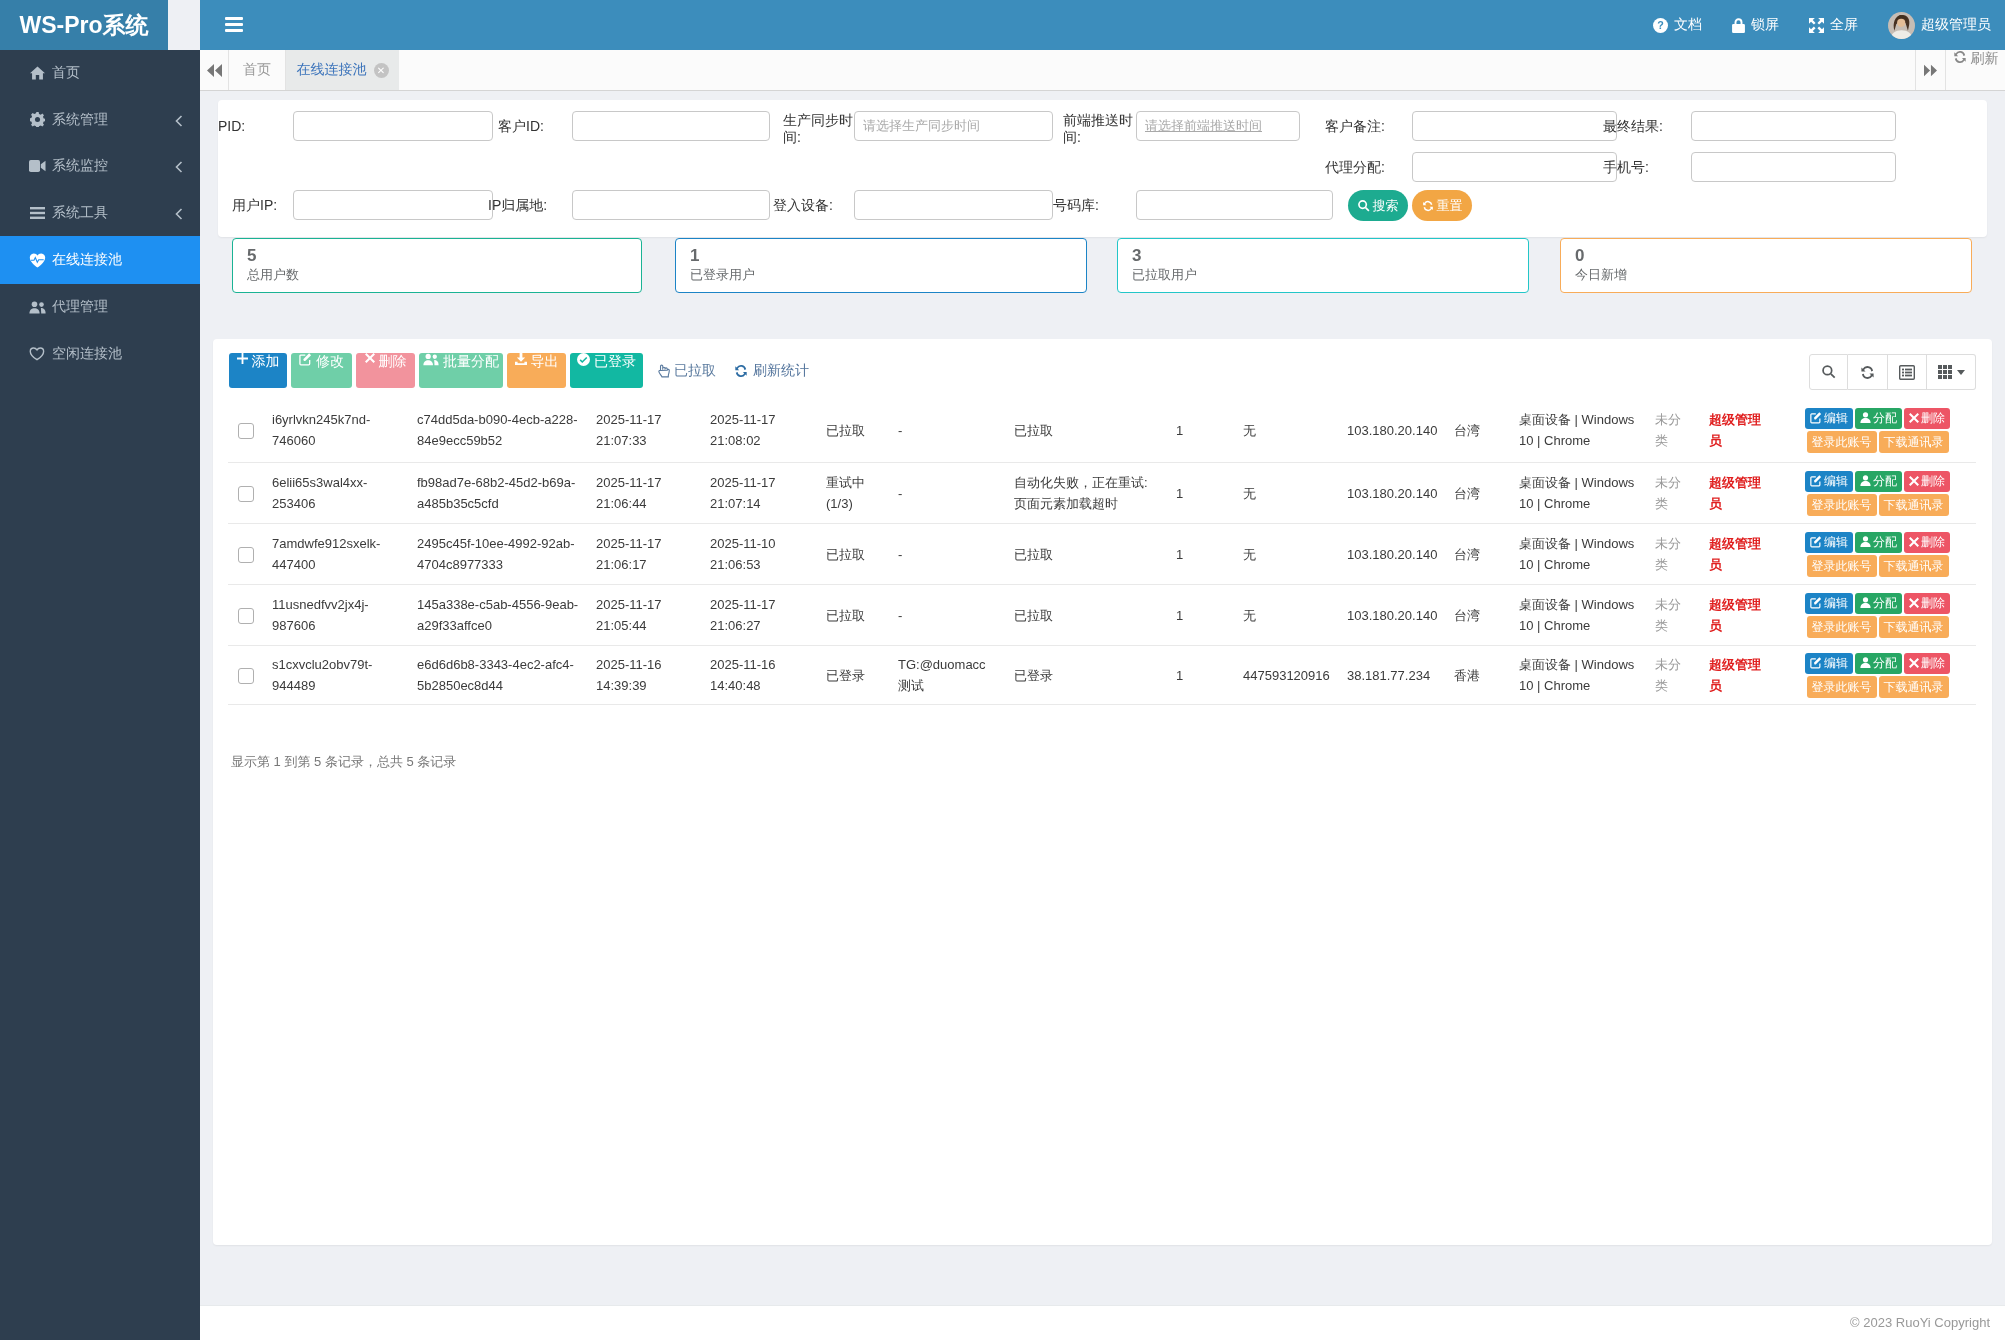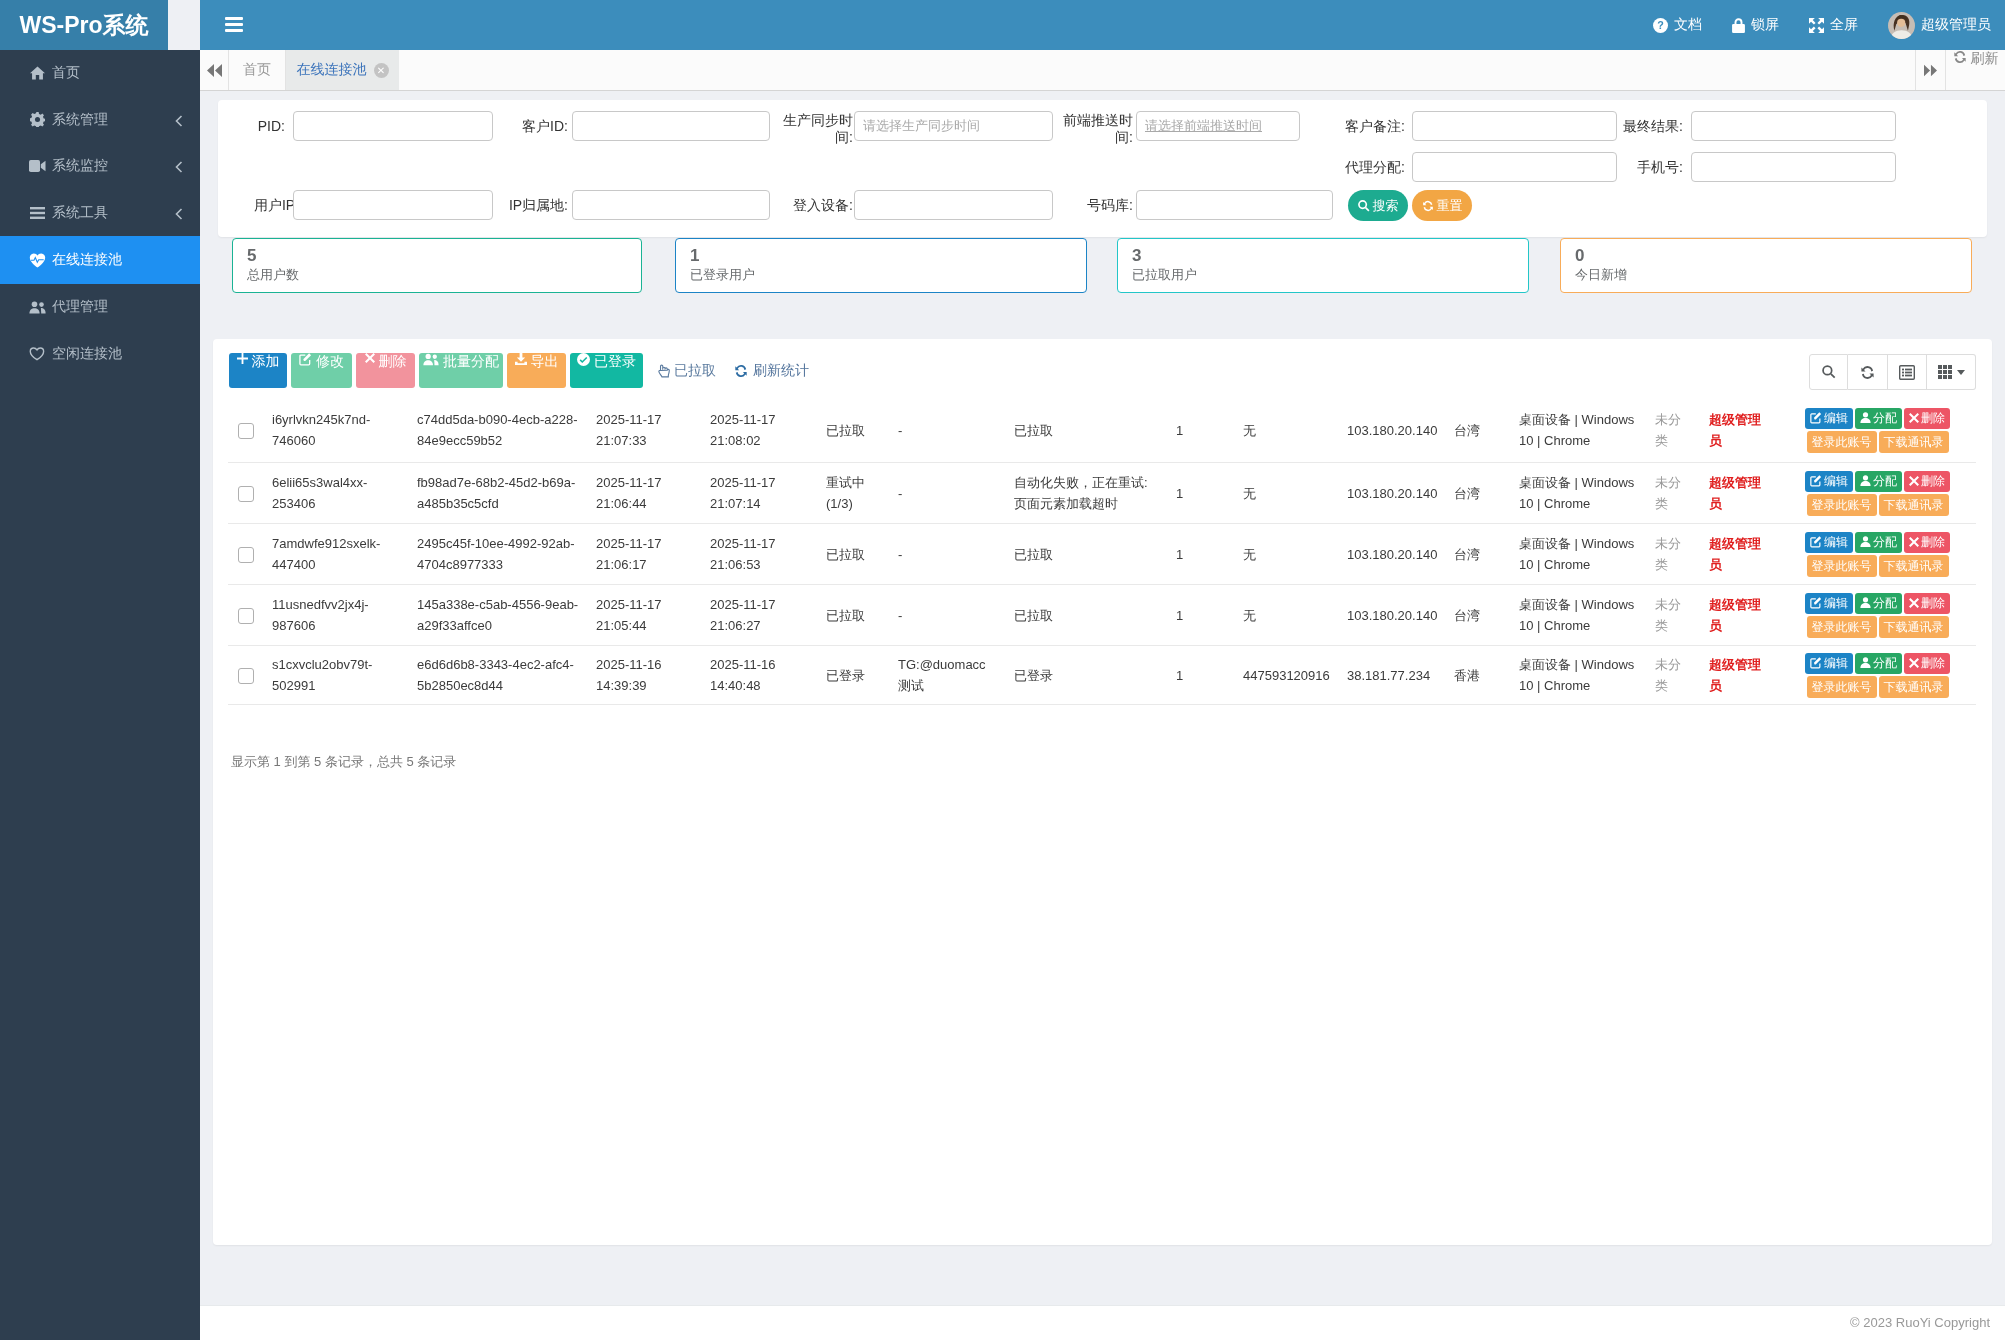--- a/index.html
+++ b/index.html
@@ -32,21 +32,21 @@
 #tabbar { position:absolute; left:200px; top:50px; width:1805px; height:41px; background:#fbfbfb; border-bottom:1px solid #d4d4d4; }
 #tab-left { position:absolute; left:0; top:0; width:29px; height:40px; border-right:1px solid #e3e3e3; display:flex; align-items:center; justify-content:center; color:#777; }
 .tab { position:absolute; top:0; height:40px; display:flex; align-items:center; justify-content:center; font-size:14px; }
 #tab1 { left:29px; width:57px; color:#999; border-right:1px solid #e3e3e3; }
 #tab2 { left:86px; width:113px; color:#3c74bb; background:#e8eaea; }
 #tab2 .cls { width:15px; height:15px; border-radius:50%; background:#c3c3c3; color:#fff; font-size:10px; line-height:15px; text-align:center; margin-left:7px; font-family:"Liberation Sans",sans-serif; }
 #tab-r1 { position:absolute; right:60px; top:0; width:30px; height:40px; border-left:1px solid #e3e3e3; display:flex; align-items:center; justify-content:center; color:#777; }
 #tab-r2 { position:absolute; right:0; top:0; width:60px; height:40px; border-left:1px solid #e3e3e3; display:flex; justify-content:center; color:#888; font-size:14px; }
 
 #searchpanel { position:absolute; left:218px; top:100px; width:1769px; height:137px; background:#fff; border-radius:4px; box-shadow:0 1px 2px rgba(0,0,0,.06); }
-.flabel { position:absolute; font-size:14px; color:#333; text-align:right; }
+.flabel { position:absolute; font-size:14px; color:#333; text-align:left; }
 .finput { position:absolute; height:30px; border:1px solid #c8c8c8; border-radius:4px; background:#fff; font-size:13px; color:#555; padding:0 8px; line-height:28px; }
 .finput.ph { color:#a9a9a9; }
 .sbtn { position:absolute; height:31px; border-radius:15.5px; color:#fff; font-size:13px; display:flex; align-items:center; justify-content:center; }
 
 .card { position:absolute; top:238px; height:55px; background:#fff; border-radius:4px; border:1px solid; padding:7px 0 0 14px; }
 .card .num { font-size:17px; font-weight:bold; color:#676a6c; line-height:20px; }
 .card .lbl { font-size:13px; color:#676a6c; line-height:18px; }
 
 #tablepanel { position:absolute; left:213px; top:339px; width:1779px; height:906px; background:#fff; border-radius:4px; box-shadow:0 1px 2px rgba(0,0,0,.06); }
 .tbtn { position:absolute; top:353px; height:35px; border-radius:3px; color:#fff; font-size:14px; display:flex; justify-content:center; }
@@ -378,21 +378,21 @@
               <path d="M.4 11c0-3.3 2.3-5 5.1-5s5.1 1.7 5.1 5z"></path>
             </svg>分配</span><span class="mini m-del"><svg style="margin-right:2px;vertical-align:-1px;" width="10" height="10" viewBox="0 0 11 11" fill="#fff">
               <path d="M1.6 0L5.5 3.9 9.4 0 11 1.6 7.1 5.5 11 9.4 9.4 11 5.5 7.1 1.6 11 0 9.4 3.9 5.5 0 1.6z"></path>
             </svg>删除</span><br><span class="mini m-org">登录此账号</span><span class="mini m-org">下载通讯录</span></td>
 </tr>
 <tr class="rm">
   <td style="text-align:center;padding:8px 0;"><span class="ck"></span></td>
   <td>7amdwfe912sxelk-447400</td>
   <td>2495c45f-10ee-4992-92ab-4704c8977333</td>
   <td>2025-11-17 21:06:17</td>
-  <td>2025-11-17 21:06:53</td>
+  <td>2025-11-10 21:06:53</td>
   <td>已拉取</td>
   <td>-</td>
   <td>已拉取</td>
   <td>1</td>
   <td>无</td>
   <td>103.180.20.140</td>
   <td>台湾</td>
   <td>桌面设备 | Windows 10 | Chrome</td>
   <td class="grey">未分类</td>
   <td class="red">超级管理员</td>
@@ -427,21 +427,21 @@
               <path d="M5.3 8.7l-.7-2.1L10.9.3l2.1 2.1-6.3 6.3z" fill="#fff"></path>
             </svg>编辑</span><span class="mini m-asn"><svg style="margin-right:2px;vertical-align:-1px;" width="11" height="11" viewBox="0 0 11 11" fill="#fff">
               <circle cx="5.5" cy="2.8" r="2.6"></circle>
               <path d="M.4 11c0-3.3 2.3-5 5.1-5s5.1 1.7 5.1 5z"></path>
             </svg>分配</span><span class="mini m-del"><svg style="margin-right:2px;vertical-align:-1px;" width="10" height="10" viewBox="0 0 11 11" fill="#fff">
               <path d="M1.6 0L5.5 3.9 9.4 0 11 1.6 7.1 5.5 11 9.4 9.4 11 5.5 7.1 1.6 11 0 9.4 3.9 5.5 0 1.6z"></path>
             </svg>删除</span><br><span class="mini m-org">登录此账号</span><span class="mini m-org">下载通讯录</span></td>
 </tr>
 <tr class="rl">
   <td style="text-align:center;padding:8px 0;"><span class="ck"></span></td>
-  <td>s1cxvclu2obv79t-502991</td>
+  <td>s1cxvclu2obv79t-944489</td>
   <td>e6d6d6b8-3343-4ec2-afc4-5b2850ec8d44</td>
   <td>2025-11-16 14:39:39</td>
   <td>2025-11-16 14:40:48</td>
   <td>已登录</td>
   <td>TG:@duomacc 测试</td>
   <td>已登录</td>
   <td>1</td>
   <td>447593120916</td>
   <td>38.181.77.234</td>
   <td>香港</td>

